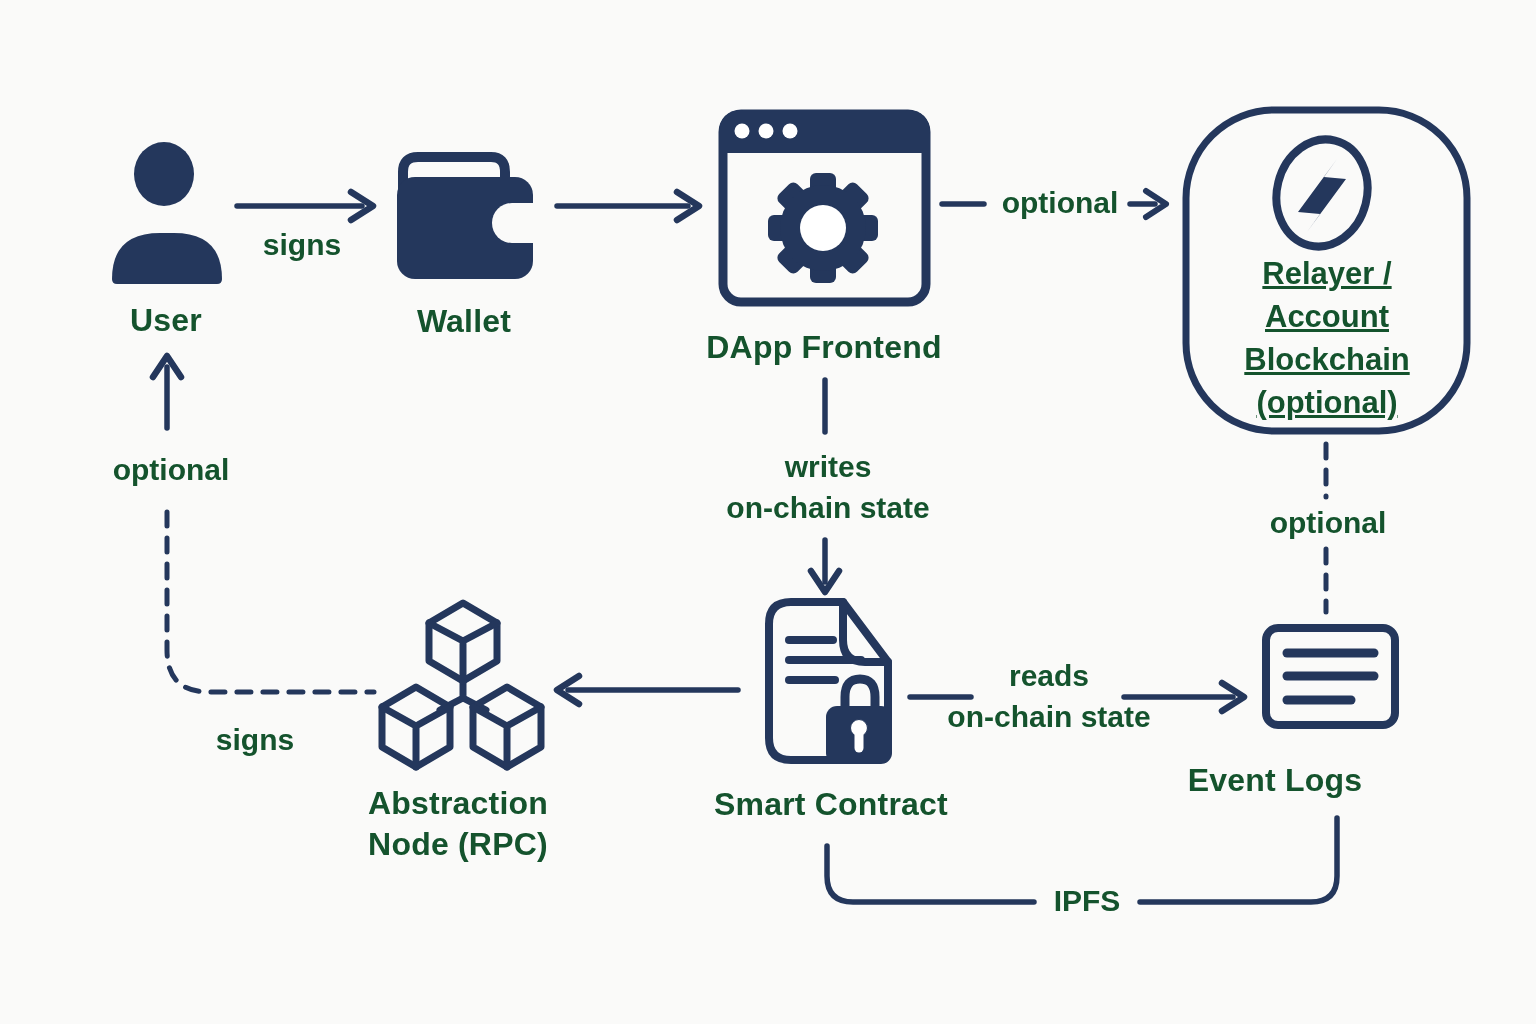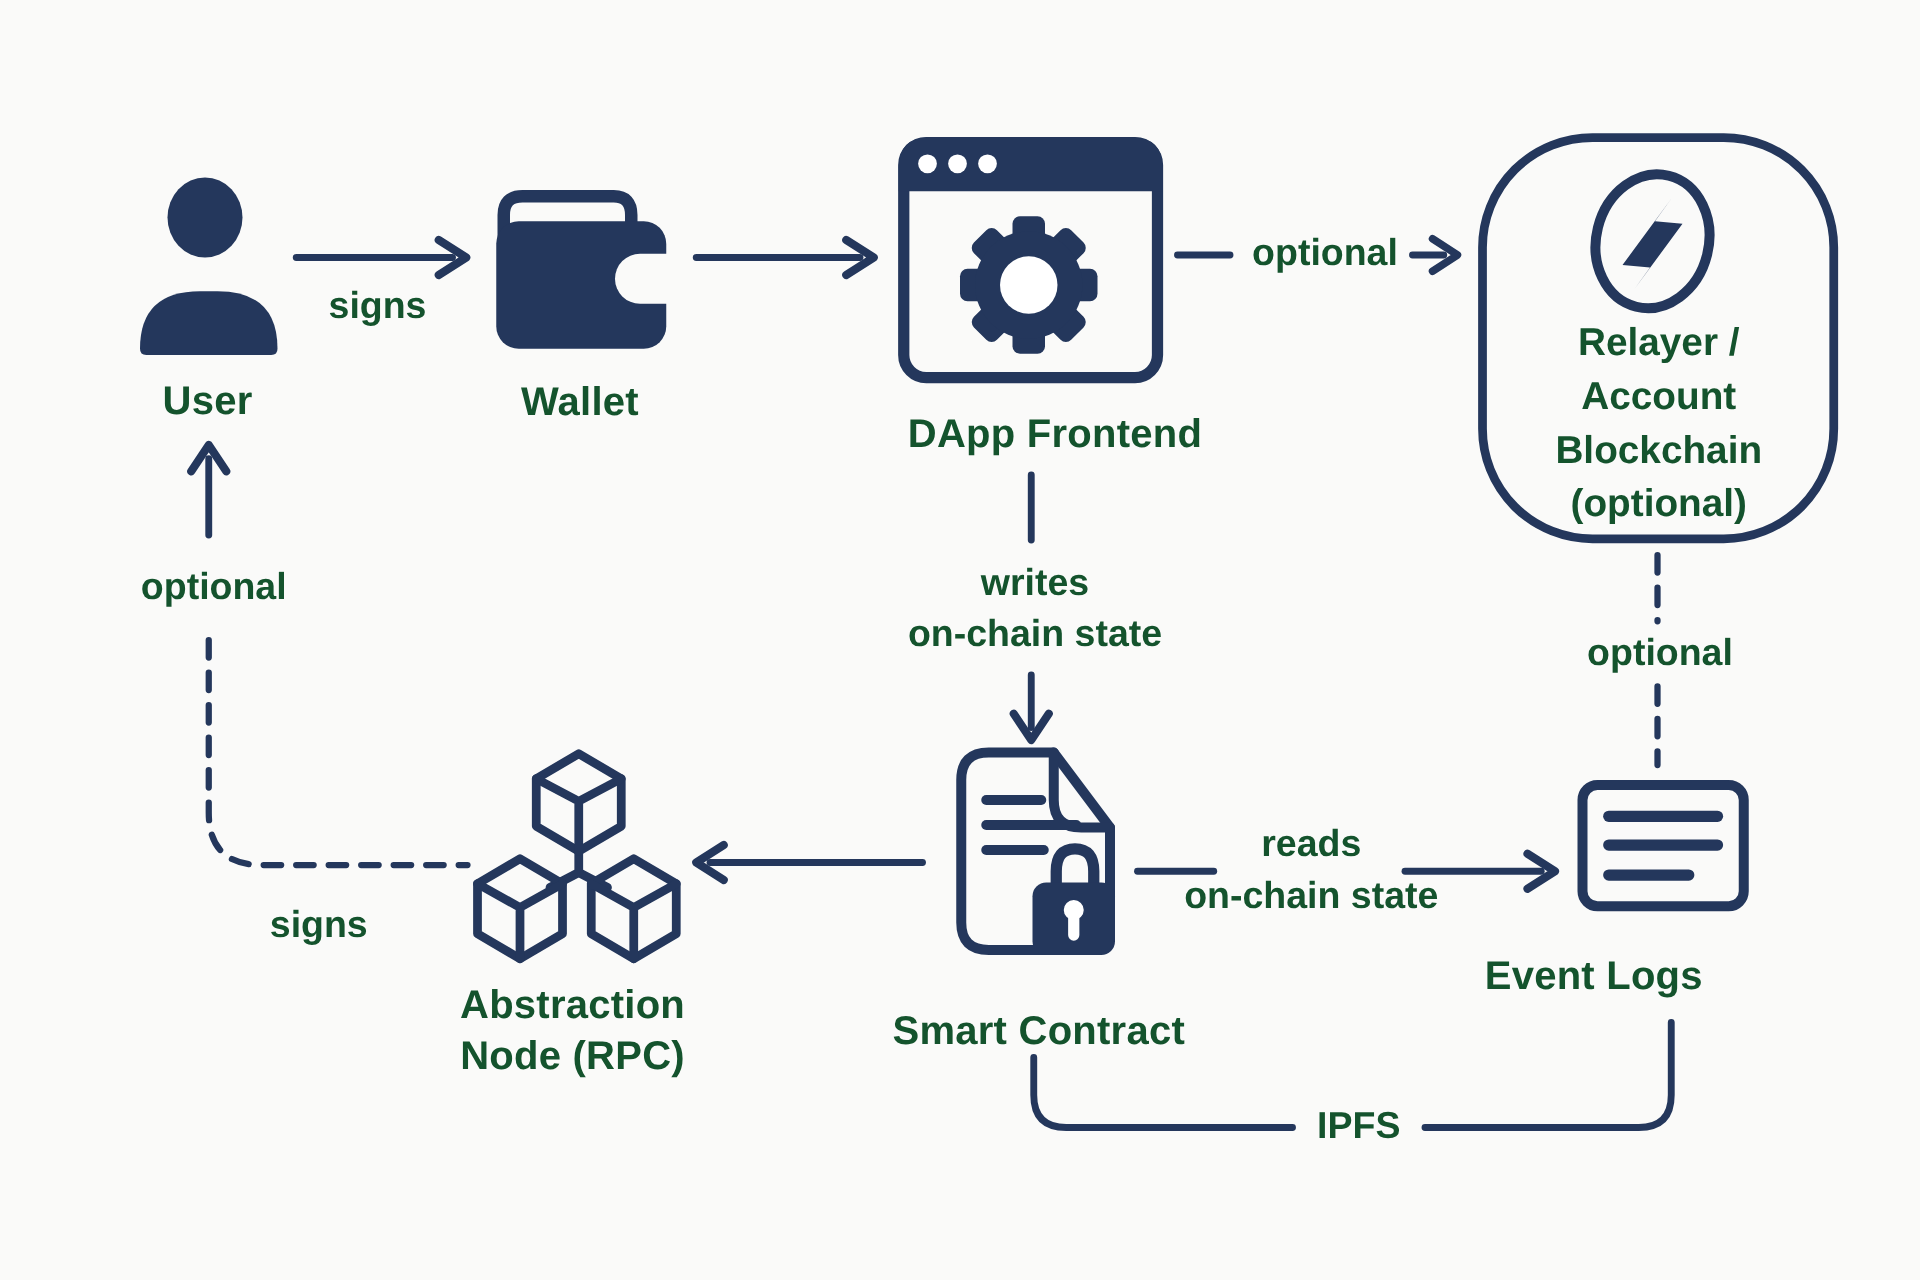--- a/index.html
+++ b/index.html
@@ -15,21 +15,21 @@
     position:absolute;
     transform:translate(-50%,-50%);
     color:#14532d;
     font-weight:700;
     text-align:center;
     white-space:nowrap;
     line-height:1.32;
   }
   .node-label{font-size:32px;letter-spacing:.2px;}
   .edge-label{font-size:30px;}
-  .relayer-label{font-size:31px;line-height:43px;}
+  .relayer-label{font-size:31px;line-height:43px;text-decoration:underline;}
   .multiline{line-height:41px;}
 </style>
 </head>
 <body>
 
 <div class="stage">
 
   <svg width="1536" height="1024" viewBox="0 0 1536 1024" fill="none" stroke-linecap="round" stroke-linejoin="round">
 
     <g stroke="#24375c">
@@ -162,30 +162,30 @@
       <path d="M 1287 653 H 1374" stroke-width="9"></path>
       <path d="M 1287 676 H 1374" stroke-width="9"></path>
       <path d="M 1287 700 H 1351" stroke-width="9"></path>
     </g>
   </svg>
 
   <div class="label node-label" style="left:166px;top:320px;">User</div>
 
   <div class="label node-label" style="left:464px;top:321px;">Wallet</div>
 
-  <div class="label node-label" style="left:824px;top:347px;margin-left:20px;">DApp Frontend</div>
+  <div class="label node-label" style="left:824px;top:347px;">DApp Frontend</div>
 
   <div class="label relayer-label" style="left:1327px;top:338px;">
     <div>Relayer /</div>
     <div>Account</div>
     <div>Blockchain</div>
     <div>(optional)</div>
   </div>
 
-  <div class="label node-label" style="left:831px;top:804px;margin-top:20px;">Smart Contract</div>
+  <div class="label node-label" style="left:831px;top:804px;">Smart Contract</div>
 
   <div class="label node-label multiline" style="left:458px;top:824px;">
     <div>Abstraction</div>
     <div>Node (RPC)</div>
   </div>
 
   <div class="label node-label" style="left:1275px;top:780px;">Event Logs</div>
 
   <div class="label edge-label" style="left:302px;top:245px;">signs</div>
 

